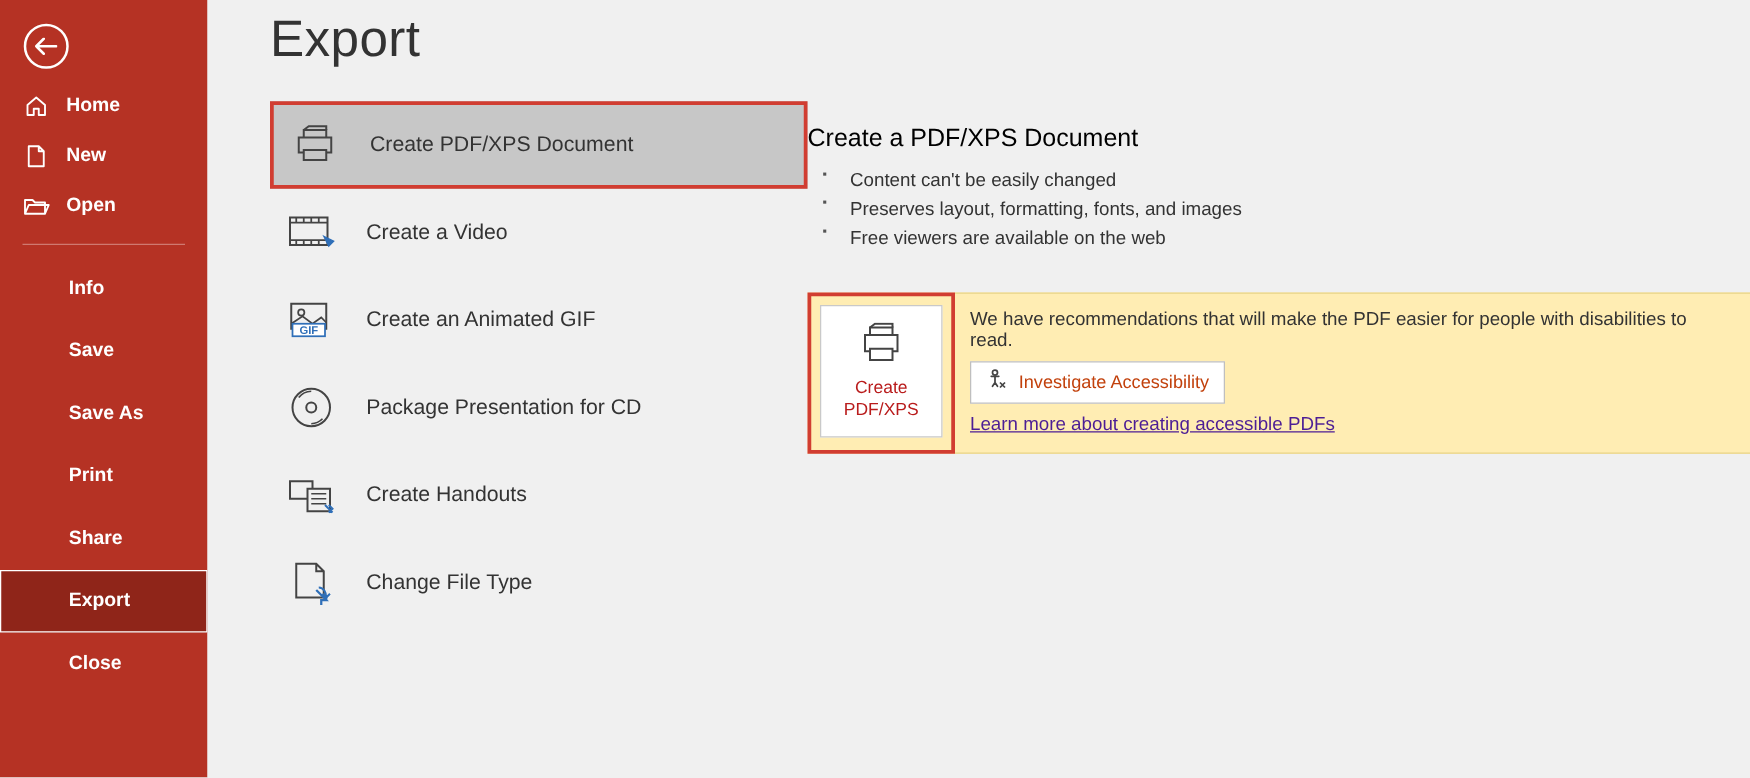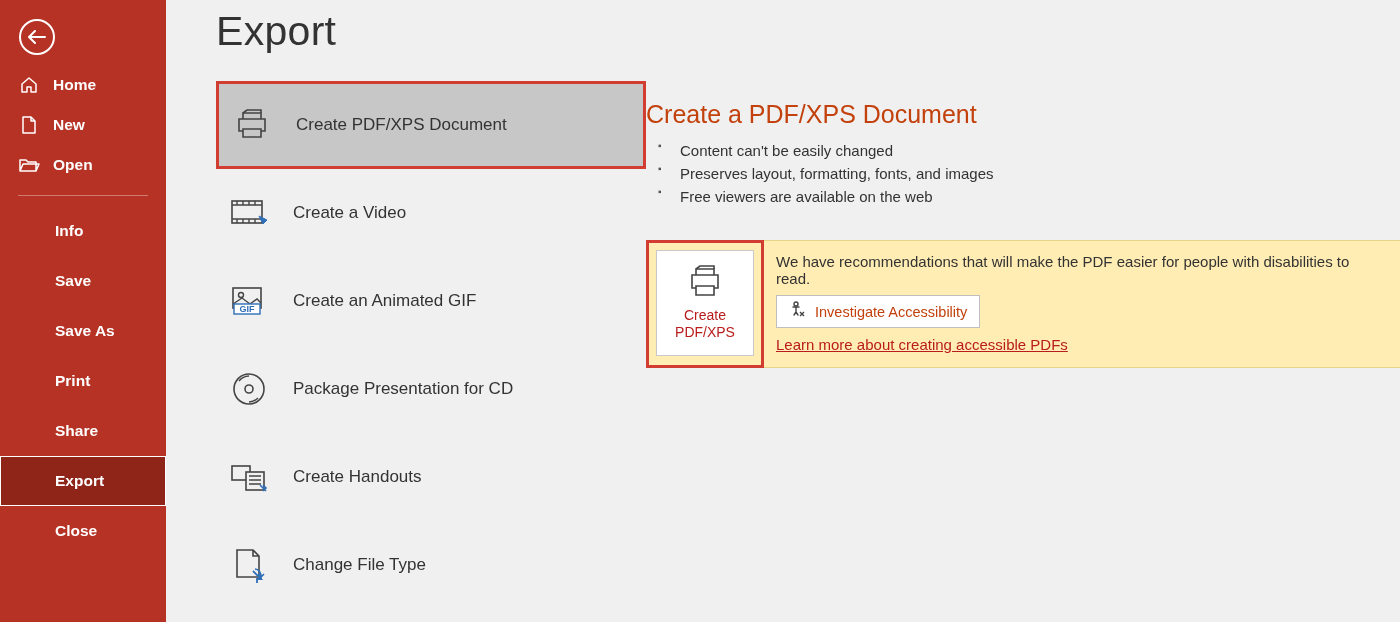--- a/index.html
+++ b/index.html
@@ -15,40 +15,40 @@
   .nav-item .icon-slot { width: 22px; display: flex; align-items: center; justify-content: center; }
   .nav-divider { height: 1px; background: rgba(255,255,255,0.35); margin: 10px 18px; }
   .nav-item.indented { padding-left: 55px; height: 50px; }
   .nav-item.selected { background: #8f2519; outline: 1px solid #fff; outline-offset: -1px; }
   .nav-item.dimmed { color: #e1957f; }
 
   
   .main { flex: 1; height: 622px; display: flex; background: #f0f0f0; }
   .export-col { width: 480px; padding: 8px 0 0 50px; }
   .page-title { font-size: 41px; font-weight: 300; color: #333; margin-bottom: 26px; letter-spacing: 0.3px; }
-  .export-option { display: flex; align-items: center; height: 88px; padding-left: 12px; gap: 23px; font-size: 17px; color: #333; cursor: pointer; }
+  .export-option { display: flex; align-items: center; height: 70px; padding-left: 12px; gap: 23px; font-size: 17px; color: #333; cursor: pointer; }
   .export-option.selected { background: #c7c7c7; border: 3px solid #d13d31; }
   .export-icon-slot { width: 42px; display: flex; align-items: flex-start; justify-content: center; }
 
   
   .detail-col { flex: 1; padding: 100px 0 0 0; }
-  .detail-title { font-size: 25px; color: #c2410c; font-weight: 400; margin-bottom: 10px; }
+  .detail-title { font-size: 20px; color: #000000; font-weight: 400; margin-bottom: 10px; }
   .bullet-list { list-style: none; margin-left: 12px; }
   .bullet-list li { font-size: 15px; color: #333; padding: 3px 0 3px 22px; position: relative; }
   .bullet-list li::before { content: "▪"; position: absolute; left: 0; top: 1px; font-size: 10px; color: #555; }
 
   .action-row { display: flex; margin-top: 32px; }
   .create-btn-wrap { border: 3px solid #d13d31; padding: 7px; background: #ffedb3; }
   .create-btn { width: 98px; height: 106px; background: #fff; border: 1px solid #c9c9c9; display: flex; flex-direction: column; align-items: center; justify-content: center; gap: 4px; cursor: pointer; }
   .create-btn-label { font-size: 14px; color: #b91c1c; text-align: center; line-height: 1.25; }
 
   .info-banner { flex: 1; background: #ffedb3; border-top: 1px solid #e8d488; border-bottom: 1px solid #e8d488; padding: 12px 18px 14px 12px; display: flex; flex-direction: column; gap: 8px; }
   .info-text { font-size: 15px; color: #333; }
   .investigate-btn { background: #fff; border: 1px solid #bfbfbf; padding: 5px 12px; display: inline-flex; align-items: center; gap: 8px; font-size: 14.5px; color: #c2410c; cursor: pointer; align-self: flex-start; }
-  .learn-link { font-size: 15px; color: #b91c1c; text-decoration: underline; cursor: pointer; align-self: flex-start; }
+  .learn-link { font-size: 15px; color: #4c1d95; text-decoration: underline; cursor: pointer; align-self: flex-start; }
 
   svg { flex-shrink: 0; }
 </style>
 </head>
 <body>
 
 <div class="sidebar">
   <div class="back-btn">
     <div class="back-circle">
       <svg width="18" height="14" viewBox="0 0 18 14">

